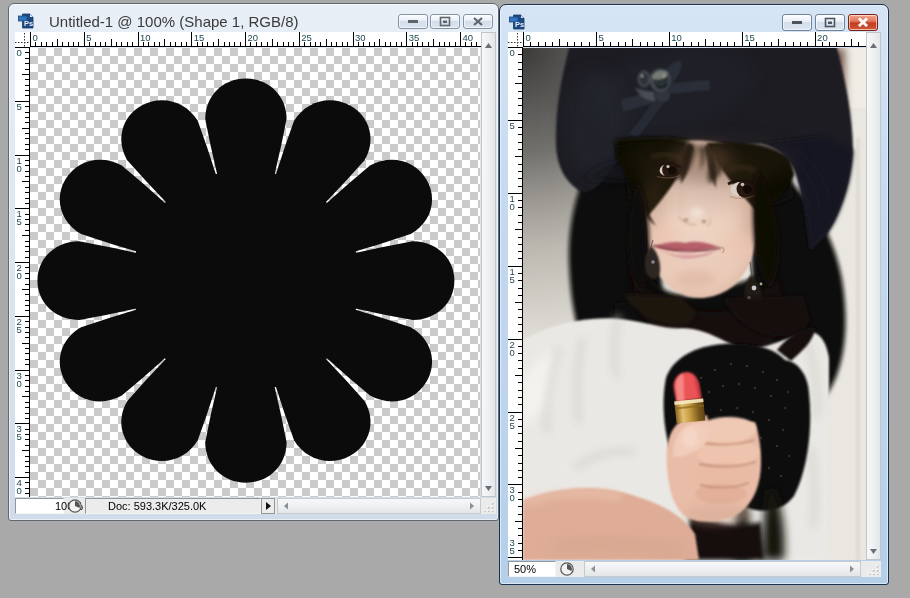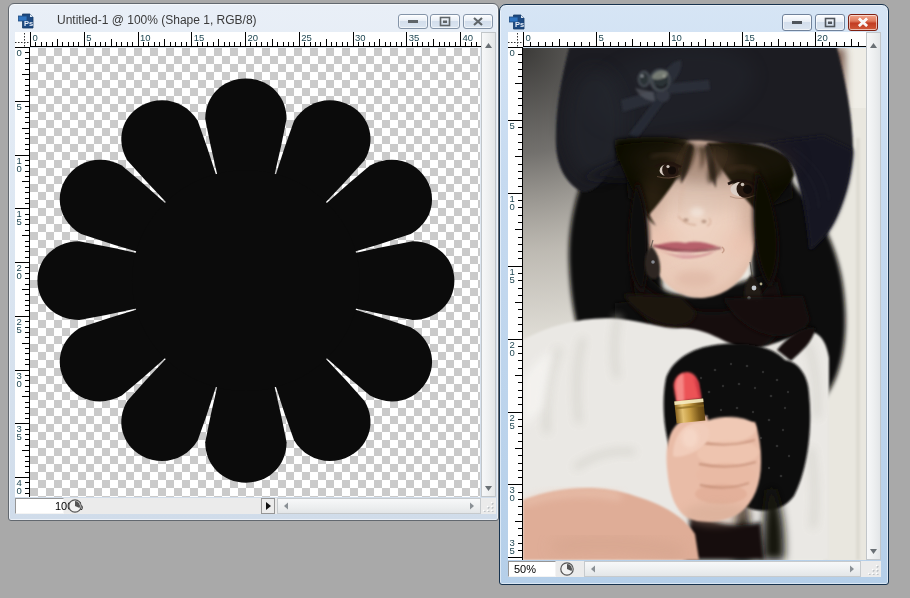--- a/index.html
+++ b/index.html
@@ -4,21 +4,21 @@
 <style>
 * { margin:0; padding:0; box-sizing:border-box; }
 html,body { width:910px; height:598px; overflow:hidden; background:#a9a9a9;
   font-family:"Liberation Sans", sans-serif; }
 .win { position:absolute; }
 #w1 { left:8px; top:3px; width:491px; height:518px;
   border:1px solid #62686f; border-radius:6px 6px 3px 3px;
   background:linear-gradient(#e9eff7 0%, #dde7f2 40%, #d0dcea 100%);
   box-shadow:inset 0 0 0 1px rgba(255,255,255,.55);
 }
-#w1 .title { position:absolute; left:48px; top:9px; font-size:12px; color:#3a3a3a; white-space:nowrap; }
+#w1 .title { position:absolute; left:40px; top:9px; font-size:15px; color:#3a3a3a; white-space:nowrap; }
 #w2 .title { position:absolute; left:27px; top:9px; font-size:11.7px; color:#1c1c1c; white-space:nowrap; }
 .psicon { position:absolute; width:16px; height:20px; }
 .cbtn { position:absolute; width:30px; height:15px; border:1px solid #8494a8; border-radius:3px;
   background:linear-gradient(#fdfeff 0%, #e8eef6 45%, #d3deec 50%, #dbe5f1 100%);
   box-shadow:inset 0 0 0 1px rgba(255,255,255,.6); }
 #w2 .cbtn { height:17px; border-color:#70829b; }
 #w2 .close { background:linear-gradient(#f2a58c 0%, #e07b5e 40%, #c23c22 55%, #d05a3a 100%); border-color:#7e2012; }
 .content { position:absolute; }
 #c1 { left:6px; top:28px; width:481px; height:482px; }
 #c2 { left:8px; top:27px; width:373px; height:545px; }
@@ -316,20 +316,23 @@
     <div class="statusrow" style="left:0; top:466px; width:481px; height:16px;">
       <div class="inset" style="left:0; top:0; width:49px; height:16px; background:#fff;padding-left:35px;">
         <div style="padding:1px 0 0 4px; color:#000;">100%</div>
       </div>
       <div class="abs" style="left:52px; top:0px;">
         <svg width="17" height="16" viewBox="0 0 17 16">
           <circle cx="8" cy="8" r="6.2" fill="#f2f2f2" stroke="#555" stroke-width="1.2"></circle>
           <path d="M8 8 L8 3 A5 5 0 0 1 12.5 10 Z" fill="#555"></path>
         </svg>
       </div>
+      <div class="inset" style="left:70px; top:0; width:176px; height:16px; background:#ececec;">
+        <div style="padding:1px 0 0 22px; color:#000;">Doc: 593.3K/325.0K</div>
+      </div>
       <div class="abs" style="left:246px; top:0; width:14px; height:16px; background:#ececec; border:1px solid #969696;">
         <svg width="12" height="14" viewBox="0 0 12 14">
             <path d="M4 3 L9 7 L4 11 Z" fill="#111"></path>
           </svg>
       </div>
       <div class="hscroll" style="left:262px; top:0; width:204px; height:16px;">
         <svg width="14" height="14" viewBox="0 0 14 14" style="position:absolute;left:1px;top:0;">
             <path d="M9 3.5 L5 7 L9 10.5 Z" fill="#8a9095"></path>
           </svg>
         <svg width="14" height="14" viewBox="0 0 14 14" style="position:absolute;right:1px;top:0;">

